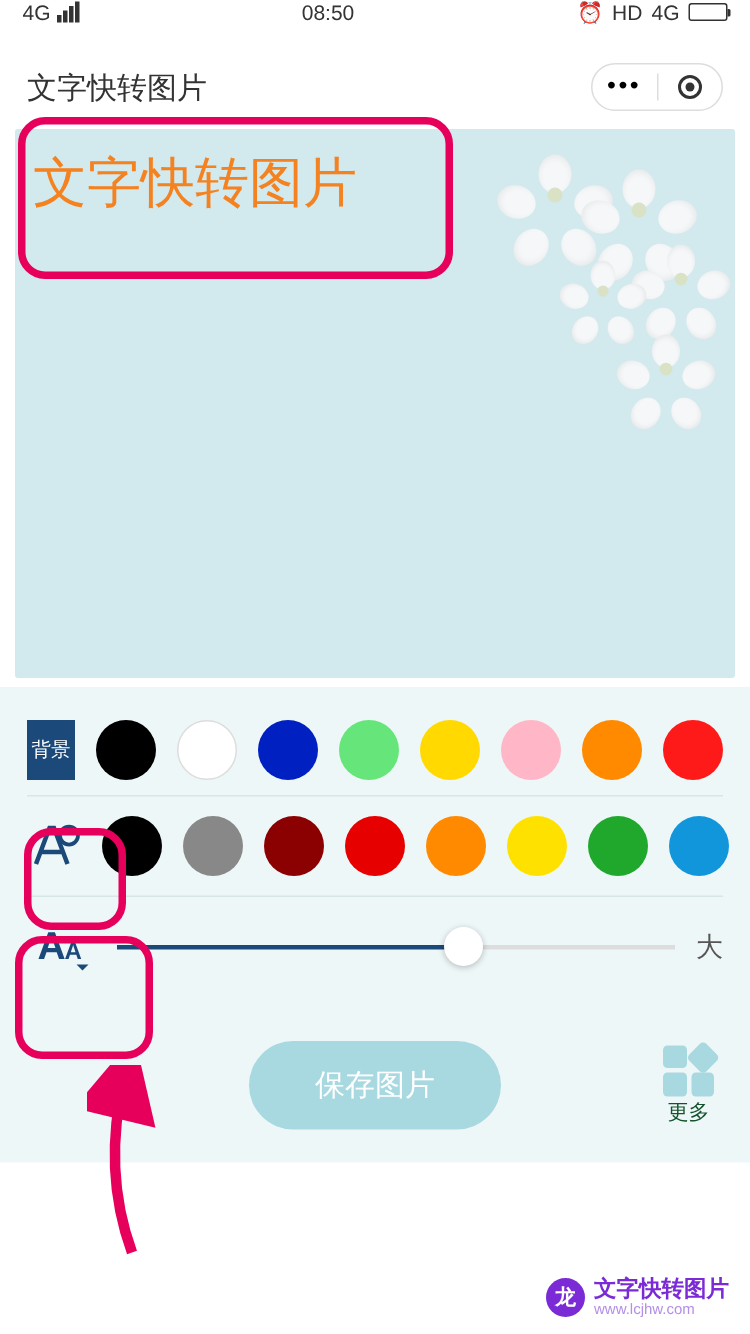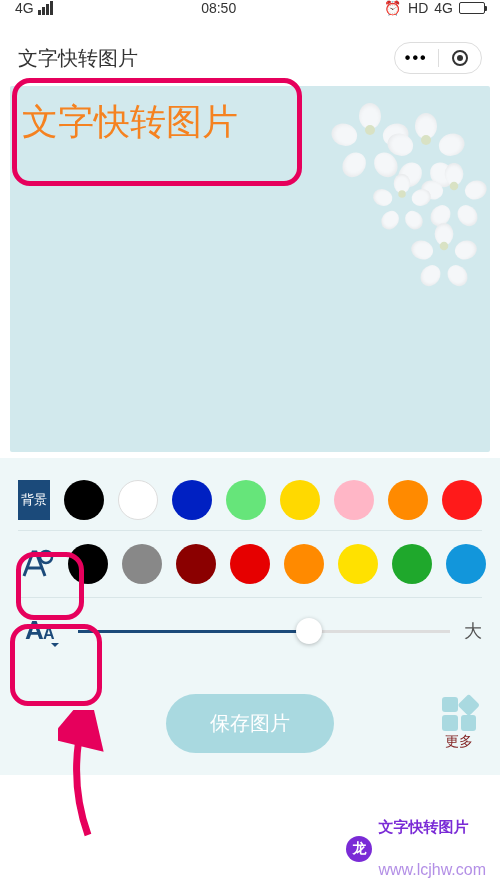--- a/index.html
+++ b/index.html
@@ -50,30 +50,30 @@
 .hl-colorA { left:16px; top:552px; width:68px; height:68px; }
 .hl-sizeA  { left:10px; top:624px; width:92px; height:82px; }
 
 .slider-wrap { flex:1; display:flex; align-items:center; gap:14px; }
 .slider-track { flex:1; height:3px; background:linear-gradient(to right,#1b4a7a 0%,#1b4a7a 62%,#ddd 62%,#ddd 100%); position:relative; }
 .slider-thumb { position:absolute; left:62%; top:50%; transform:translate(-50%,-50%); width:26px; height:26px; background:#fff; border-radius:50%; box-shadow:0 1px 4px rgba(0,0,0,0.25);}
 .size-end { font-size:18px; color:#555; }
 
 .bottom-row { display:flex; align-items:center; justify-content:center; padding:30px 18px 10px; position:relative; }
 .save-btn { background:#a9d9e0; color:#fff; font-size:20px; padding:16px 44px; border-radius:30px; border:none; }
-.more { position:absolute; right:24px; text-align:center; font-size:14px; color:#7f1d1d; }
+.more { position:absolute; right:24px; text-align:center; font-size:14px; color:#14532d; }
 .more-grid { width:34px; height:34px; margin:0 auto 2px; display:grid; grid-template-columns:1fr 1fr; grid-template-rows:1fr 1fr; gap:3px;}
 .more-grid span{ background:#a9d9e0; border-radius:3px;}
 .more-grid span:nth-child(2){ transform:rotate(45deg); border-radius:3px;}
 
 .watermark { position:absolute; right:6px; bottom:6px; display:flex; align-items:center; gap:6px; background:rgba(255,255,255,0.85); padding:4px 8px; border-radius:6px; font-size:14px;}
 .wm-badge{ width:26px; height:26px; background:#7a2bd6; border-radius:50%; display:flex; align-items:center; justify-content:center; color:#fff; font-weight:bold;}
 .wm-text{ display:flex; flex-direction:column; line-height:1.1;}
 .wm-main{ color:#7a2bd6; font-weight:bold; font-size:15px;}
-.wm-sub{ color:#b38fe6; font-size:16px;margin-top:26px;}
+.wm-sub{ color:#b38fe6; font-size:10px;}
 
 .arrow { position:absolute; left:58px; top:710px; pointer-events:none; }
 </style>
 </head>
 <body>
 
 <div class="status-bar">
   <div class="status-left">
     <span>4G</span>
     <span class="signal-bars">

